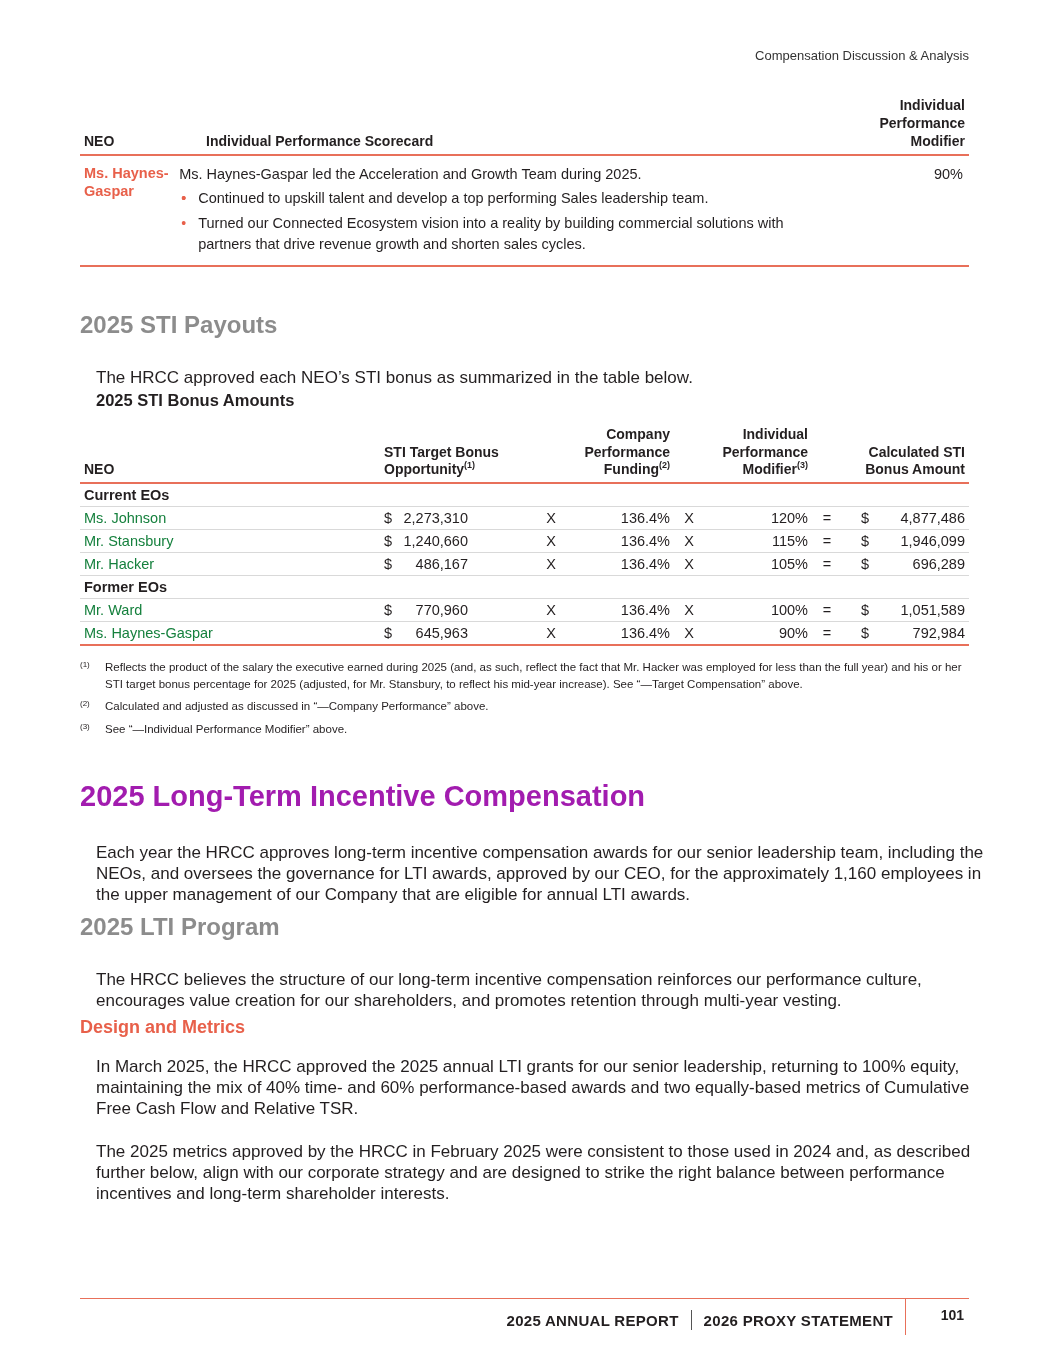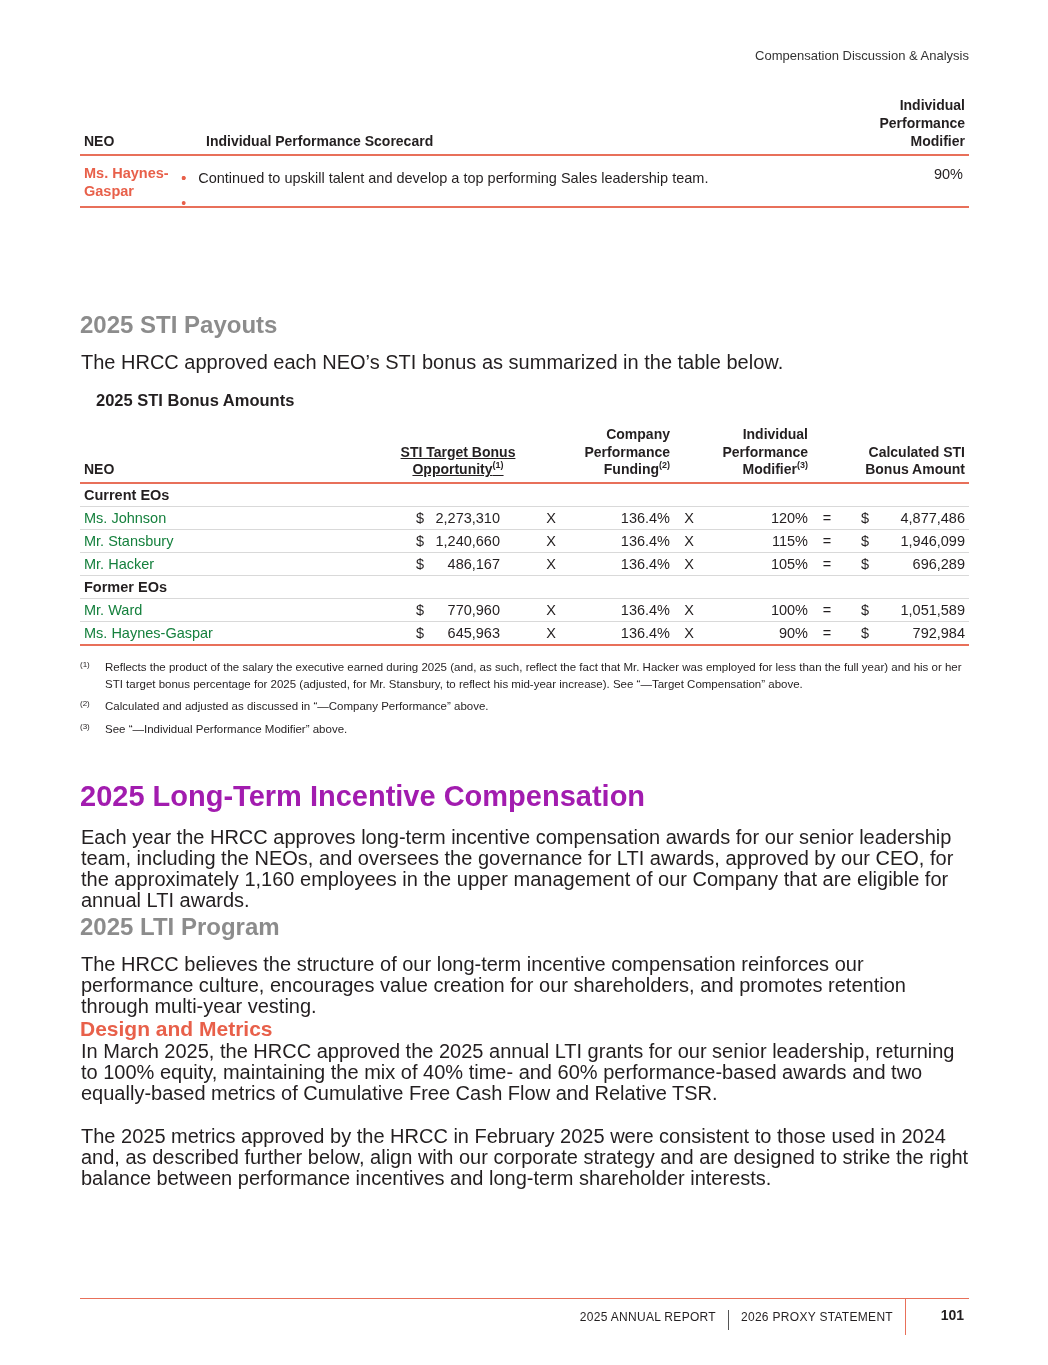--- a/index.html
+++ b/index.html
@@ -15,53 +15,53 @@
   .sc-head .c3 { width: 160px; text-align: right; padding-right: 4px; }
   .sc-row { display: flex; border-bottom: 2px solid #e8705a; padding-top: 8px; padding-bottom: 6px; font-size: 14.5px; }
   .sc-row .c1 { width: 122px; padding-left: 4px; color: #e8604a; font-weight: bold; line-height: 18px; }
   .sc-row .c2 { flex: 1; line-height: 20px; }
   .sc-row .c3 { width: 160px; text-align: right; padding-right: 6px; line-height: 20px; }
   .sc-row ul { margin: 4px 0 0 0; padding: 0; list-style: none; }
   .sc-row li { position: relative; padding-left: 19px; margin-bottom: 4px; width: 640px; line-height: 21px; }
   .sc-row li .bullet { position: absolute; left: 2px; top: 0; color: #e8604a; font-size: 14px; }
 
   h2.gray { position: absolute; left: 0; margin: 0; color: #8c8c8c; font-size: 24px; font-weight: bold; }
-  p.body { position: absolute; left: 0; margin: 1px; font-size: 20px; line-height: 21px; color: #231f20; width: 889px; }
+  p.body { position: absolute; left: 0; margin: 16px; font-size: 17px; line-height: 21px; color: #231f20; width: 889px; }
   h3.sub { position: absolute; left: 16px; margin: 0; font-size: 16.5px; font-weight: bold; color: #231f20; }
 
   
   .sti { position: absolute; left: 0; top: 426px; width: 889px; font-size: 14.5px; }
   .sti-head { display: flex; align-items: flex-end; border-bottom: 2px solid #e8705a; font-weight: bold; font-size: 14px; line-height: 17.5px; padding-bottom: 3px; }
   .sti-row { display: flex; align-items: center; height: 22px; border-bottom: 1px solid #d9d9d9; }
   .sti-row.last { border-bottom: 2px solid #e8705a; }
   .col-neo { width: 300px; padding-left: 4px; }
-  .col-target { width: 148px; text-align: center; text-decoration: underline; }
+  .col-target { width: 148px; text-align: left; }
   .col-op1 { width: 38px; text-align: center; }
   .col-fund { width: 100px; text-align: right; }
   .col-op2 { width: 38px; text-align: center; }
   .col-mod { width: 100px; text-align: right; }
   .col-op3 { width: 38px; text-align: center; }
   .col-calc { flex: 1; text-align: right; padding-right: 4px; }
   .neo-name { color: #15803d; font-weight: normal; }
   .group-label { font-weight: bold; }
   sup { font-size: 9px; vertical-align: super; line-height: 0; }
   .money { display: inline-flex; justify-content: space-between; }
   .money.t { width: 84px; }
   .money.c { width: 104px; }
 
   .footnotes { position: absolute; left: 0; top: 659px; width: 889px; font-size: 11.5px; line-height: 16.5px; color: #231f20; }
   .fn { display: flex; margin-bottom: 6px; }
   .fn .mark { width: 25px; font-size: 8px; vertical-align: top; line-height: 12px; }
   .fn .txt { flex: 1; }
 
   h1.big { position: absolute; left: 0; top: 780px; margin: 0; font-size: 29px; font-weight: bold; color: #a21caf; }
-  h3.coral { position: absolute; left: 0; margin: 0; font-size: 21px; font-weight: bold; color: #e8604a; }
+  h3.coral { position: absolute; left: 0; margin: 0; font-size: 18px; font-weight: bold; color: #e8604a; }
 
   .footer { position: absolute; left: 80px; top: 1298px; width: 889px; border-top: 1px solid #e8705a; height: 36px; }
-  .footer .labels { position: absolute; right: 76px; top: 11px; display: flex; align-items: flex-start; font-size: 12px; font-weight: normal; letter-spacing: 0.3px; }
+  .footer .labels { position: absolute; right: 76px; top: 11px; display: flex; align-items: center; font-size: 15px; font-weight: bold; letter-spacing: 0.3px; }
   .footer .sep { display: inline-block; width: 1px; height: 20px; background: #555; margin: 0 12px; }
   .footer .vbar { position: absolute; right: 63px; top: 0; width: 1px; height: 36px; background: #e8705a; }
   .footer .pagenum { position: absolute; right: 5px; top: 8px; font-size: 14px; font-weight: bold; }
 </style>
 </head>
 <body>
 
 <div class="page">
   <div class="running-head">Compensation Discussion &amp; Analysis</div>
 
@@ -74,24 +74,25 @@
         <div>Performance</div>
         <div>Modifier</div>
       </div>
     </div>
     <div class="sc-row">
       <div class="c1">
         <div>Ms. Haynes-</div>
         <div>Gaspar</div>
       </div>
       <div class="c2">
+        <div>Ms. Haynes-Gaspar led the Acceleration and Growth Team during 2025.</div>
         <ul>
           <li><span class="bullet">•</span></li>
           <li><span class="bullet">•</span><span>Continued to upskill talent and develop a top performing Sales leadership team.</span></li>
-          <li><span class="bullet">•</span></li>
+          <li><span class="bullet">•</span><span>Turned our Connected Ecosystem vision into a reality by building commercial solutions with partners that drive revenue growth and shorten sales cycles.</span></li>
         </ul>
       </div>
       <div class="c3">90%</div>
     </div>
   </div>
 
   <h2 class="gray" style="top:311px;">2025 STI Payouts</h2>
   <p class="body" style="top:351px;">The HRCC approved each NEO’s STI bonus as summarized in the table below.</p>
   <h3 class="sub" style="top:391px;">2025 STI Bonus Amounts</h3>
 

